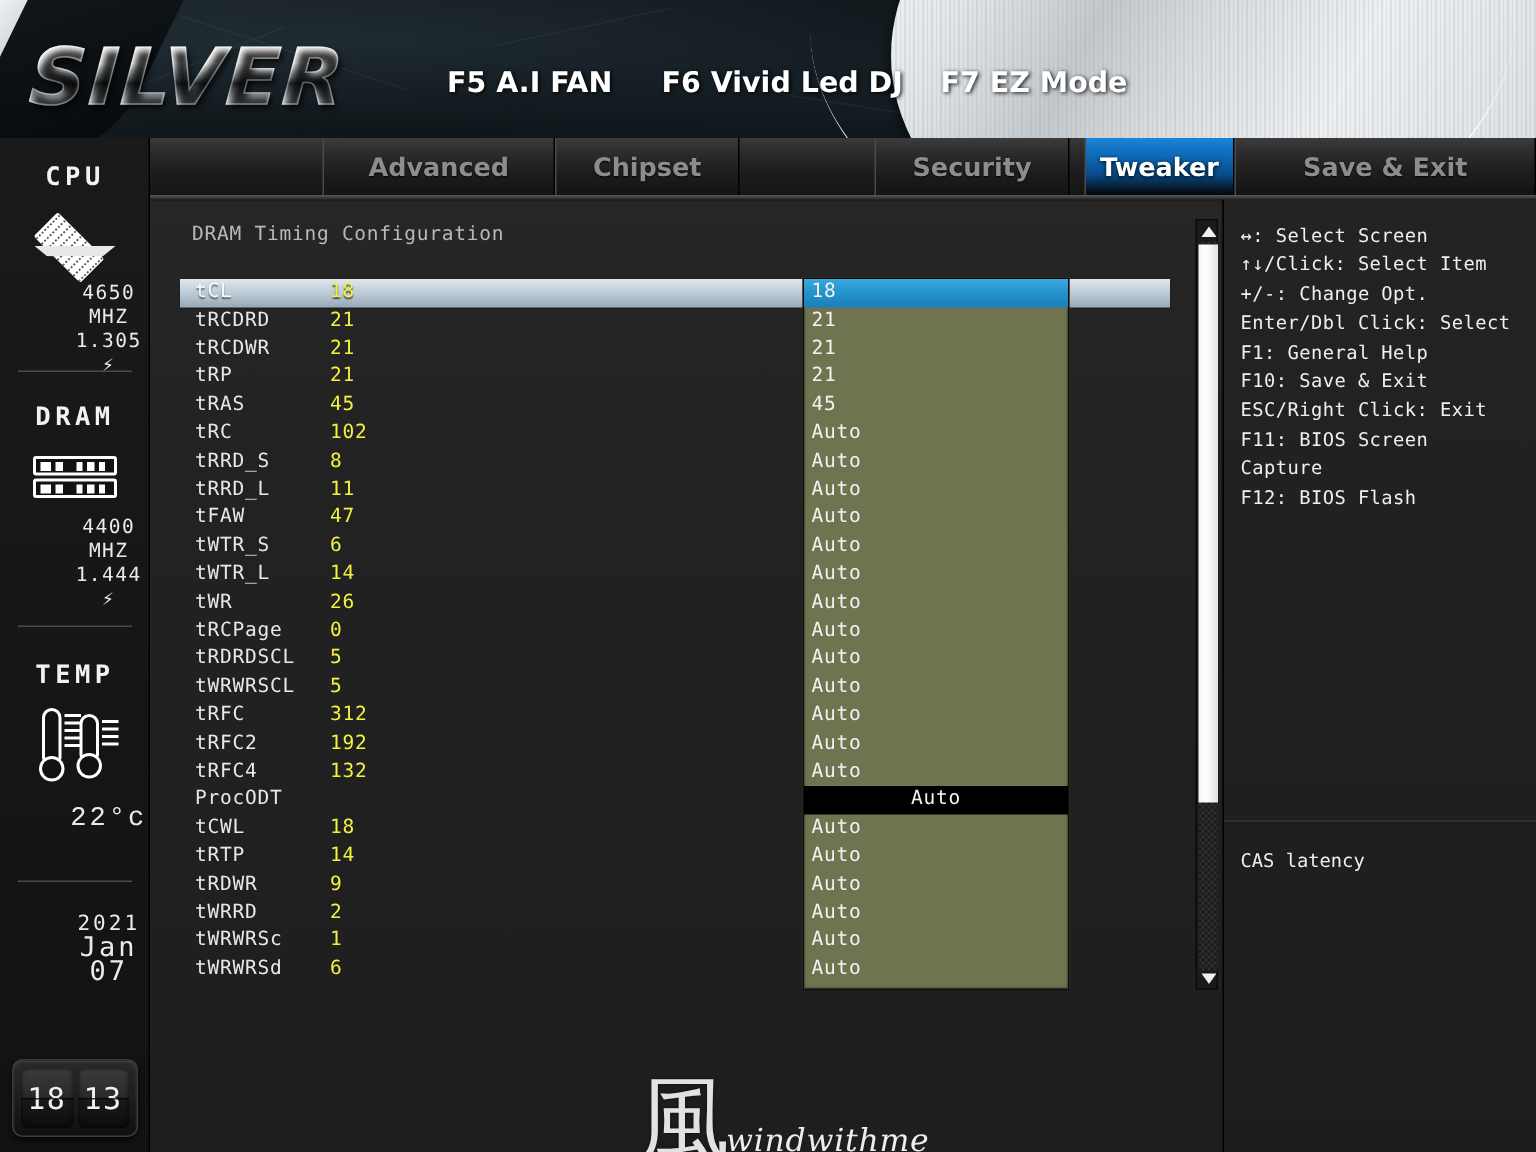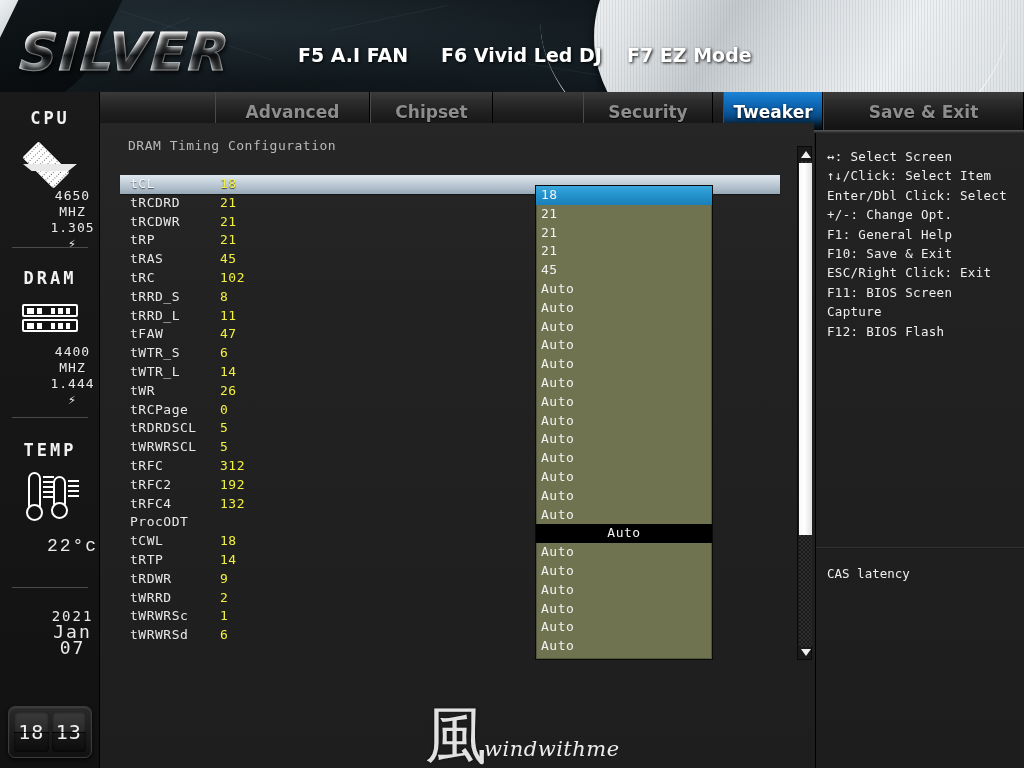--- a/index.html
+++ b/index.html
@@ -105,21 +105,21 @@
     display:flex; align-items:center; justify-content:center; gap:3px; padding:5px; }
   .flip { flex:1; height:100%; border-radius:4px; position:relative;
     background:linear-gradient(180deg,#3b3b3b 0%,#2a2a2a 48%,#1a1a1a 52%,#0c0c0c 100%);
     display:flex; align-items:center; justify-content:center;
     font-family:"DejaVu Sans Mono", monospace; font-size:20px; color:#f0f0f0;
     letter-spacing:1px; box-shadow:inset 0 0 3px rgba(0,0,0,.8); }
   .flip:after { content:""; position:absolute; left:0; right:0; top:50%; height:1px;
     background:rgba(0,0,0,0.75); }
 
   
-  #main { position:absolute; left:100px; top:123px; width:714px; height:635px;
+  #main { position:absolute; left:100px; top:134px; width:714px; height:635px;
     background:linear-gradient(180deg,#262626 0%,#222222 30%,#1e1e1e 100%); }
   #main-title { position:absolute; left:28px; top:15px; font-size:13px; color:#b9b9b9;
     letter-spacing:0.5px; }
 
   #rows { position:absolute; left:20px; top:52px; width:660px; }
   .row { position:relative; height:18.8px;text-align:center; }
   .row.sel { background:linear-gradient(180deg,#dfe7ee 0%,#c3d0da 40%,#aebdc9 70%,#96a7b5 100%);
     box-shadow:0 1px 1px rgba(0,0,0,0.4); }
   .row .lbl { position:absolute; left:10px; top:1px; font-size:13px; color:#e8e8e8;
     letter-spacing:0.5px; }
@@ -494,22 +494,22 @@
     <div id="sbar-thumb"></div>
     <div class="arrow dn" style="position:absolute;bottom:0;left:0;">
         <i></i>
       </div>
   </div>
 
   <div id="help">
     <div id="help-keys">
         <div class="hk">↔: Select Screen</div>
         <div class="hk">↑↓/Click: Select Item</div>
+        <div class="hk">+/-: Change Opt.</div>
         <div class="hk">Enter/Dbl Click: Select</div>
-        <div class="hk">+/-: Change Opt.</div>
         <div class="hk">F1: General Help</div>
         <div class="hk">F10: Save &amp; Exit</div>
         <div class="hk">ESC/Right Click: Exit</div>
         <div class="hk">F11: BIOS Screen</div>
         <div class="hk">Capture</div>
         <div class="hk">F12: BIOS Flash</div>
       </div>
     <div id="help-sep"></div>
     <div id="help-desc">CAS latency</div>
   </div>

